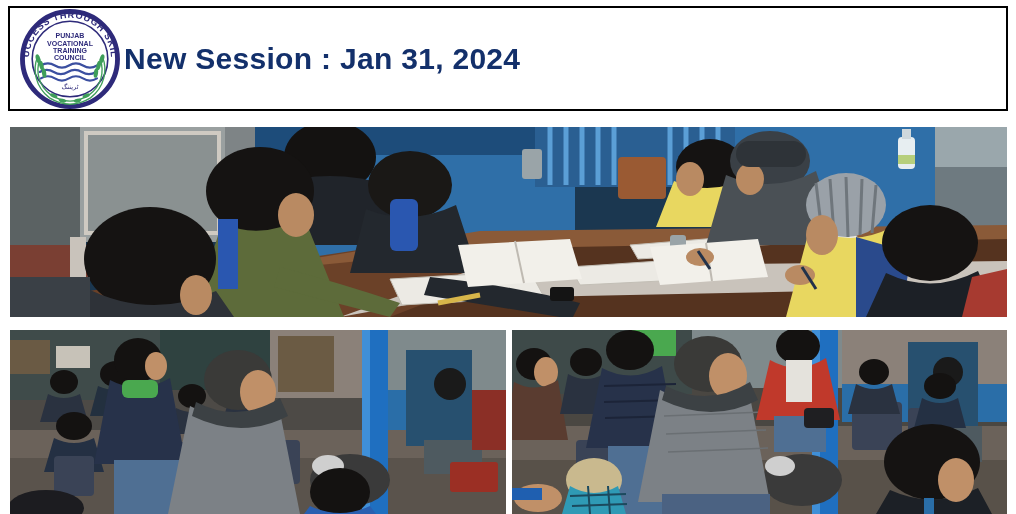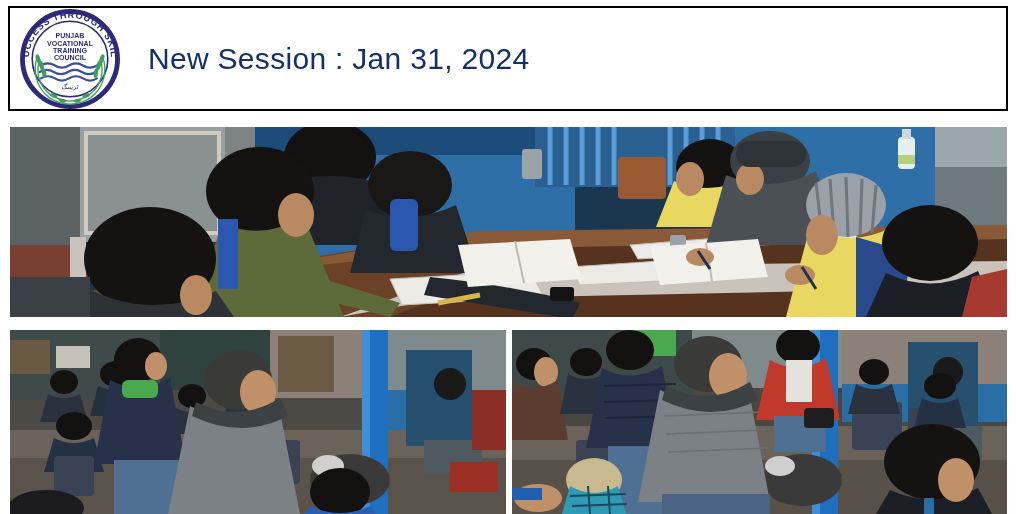--- a/index.html
+++ b/index.html
@@ -31,23 +31,22 @@
   .logo-wrap {
     width: 108px;
     height: 100px;
     margin-left: 6px;
     flex: 0 0 auto;
     display: flex;
     align-items: center;
     justify-content: center;
   }
   .page-title {
-    margin-left: 24px;
     font-size: 30px;
-    font-weight: normal;
+    font-weight: bold;
     color: #13306b;
     letter-spacing: 0.3px;
     white-space: nowrap;
   }
 
   
   .photo {
     position: absolute;
     overflow: hidden;
     background: #1a2430;

